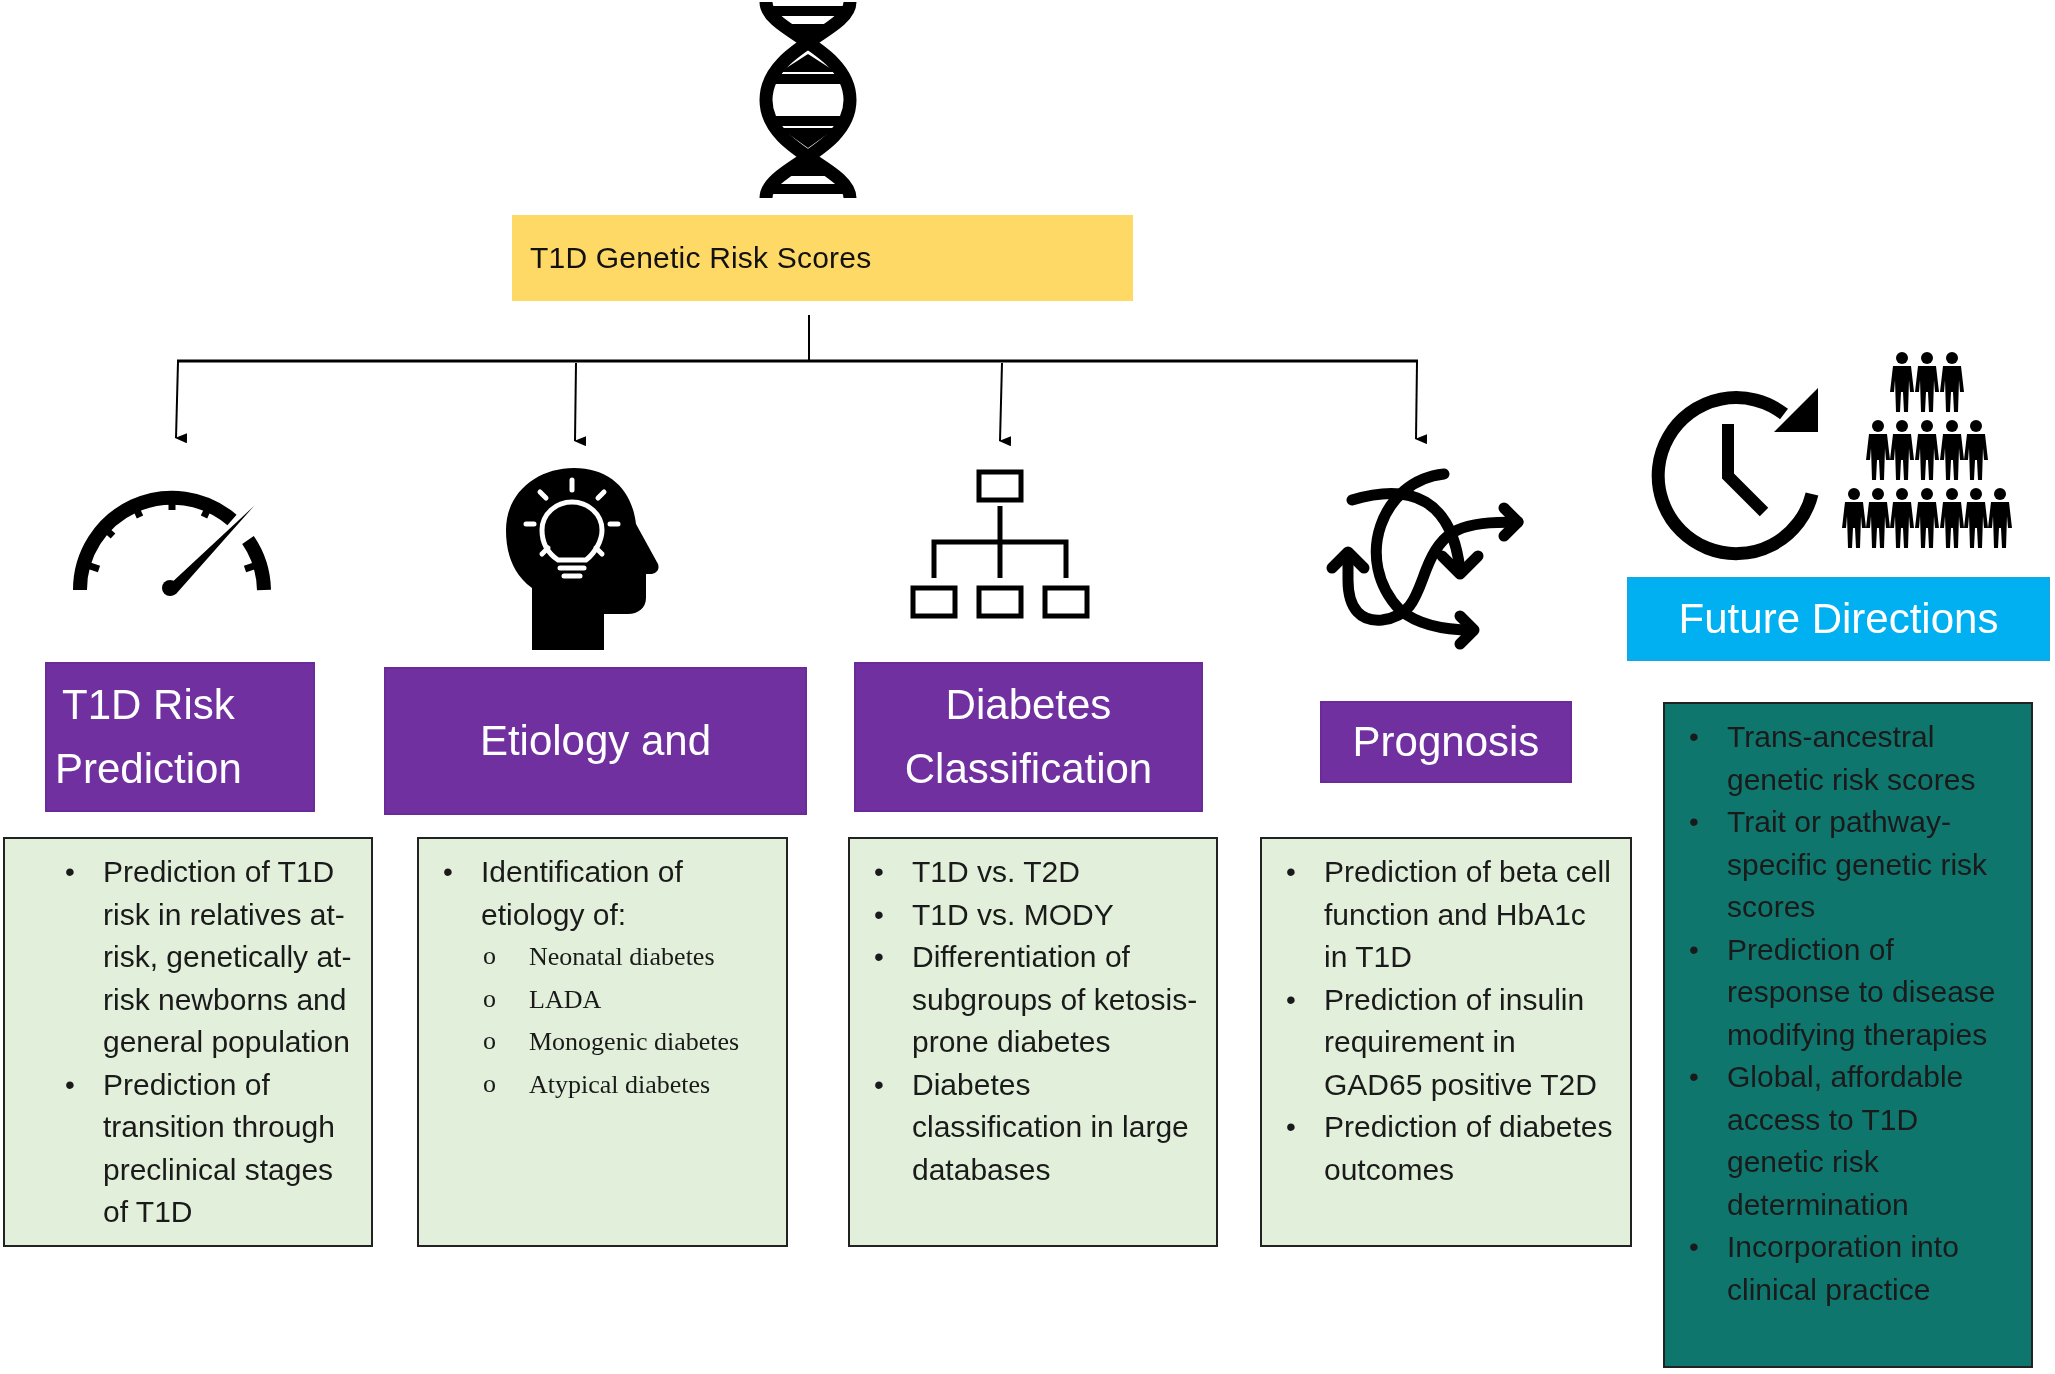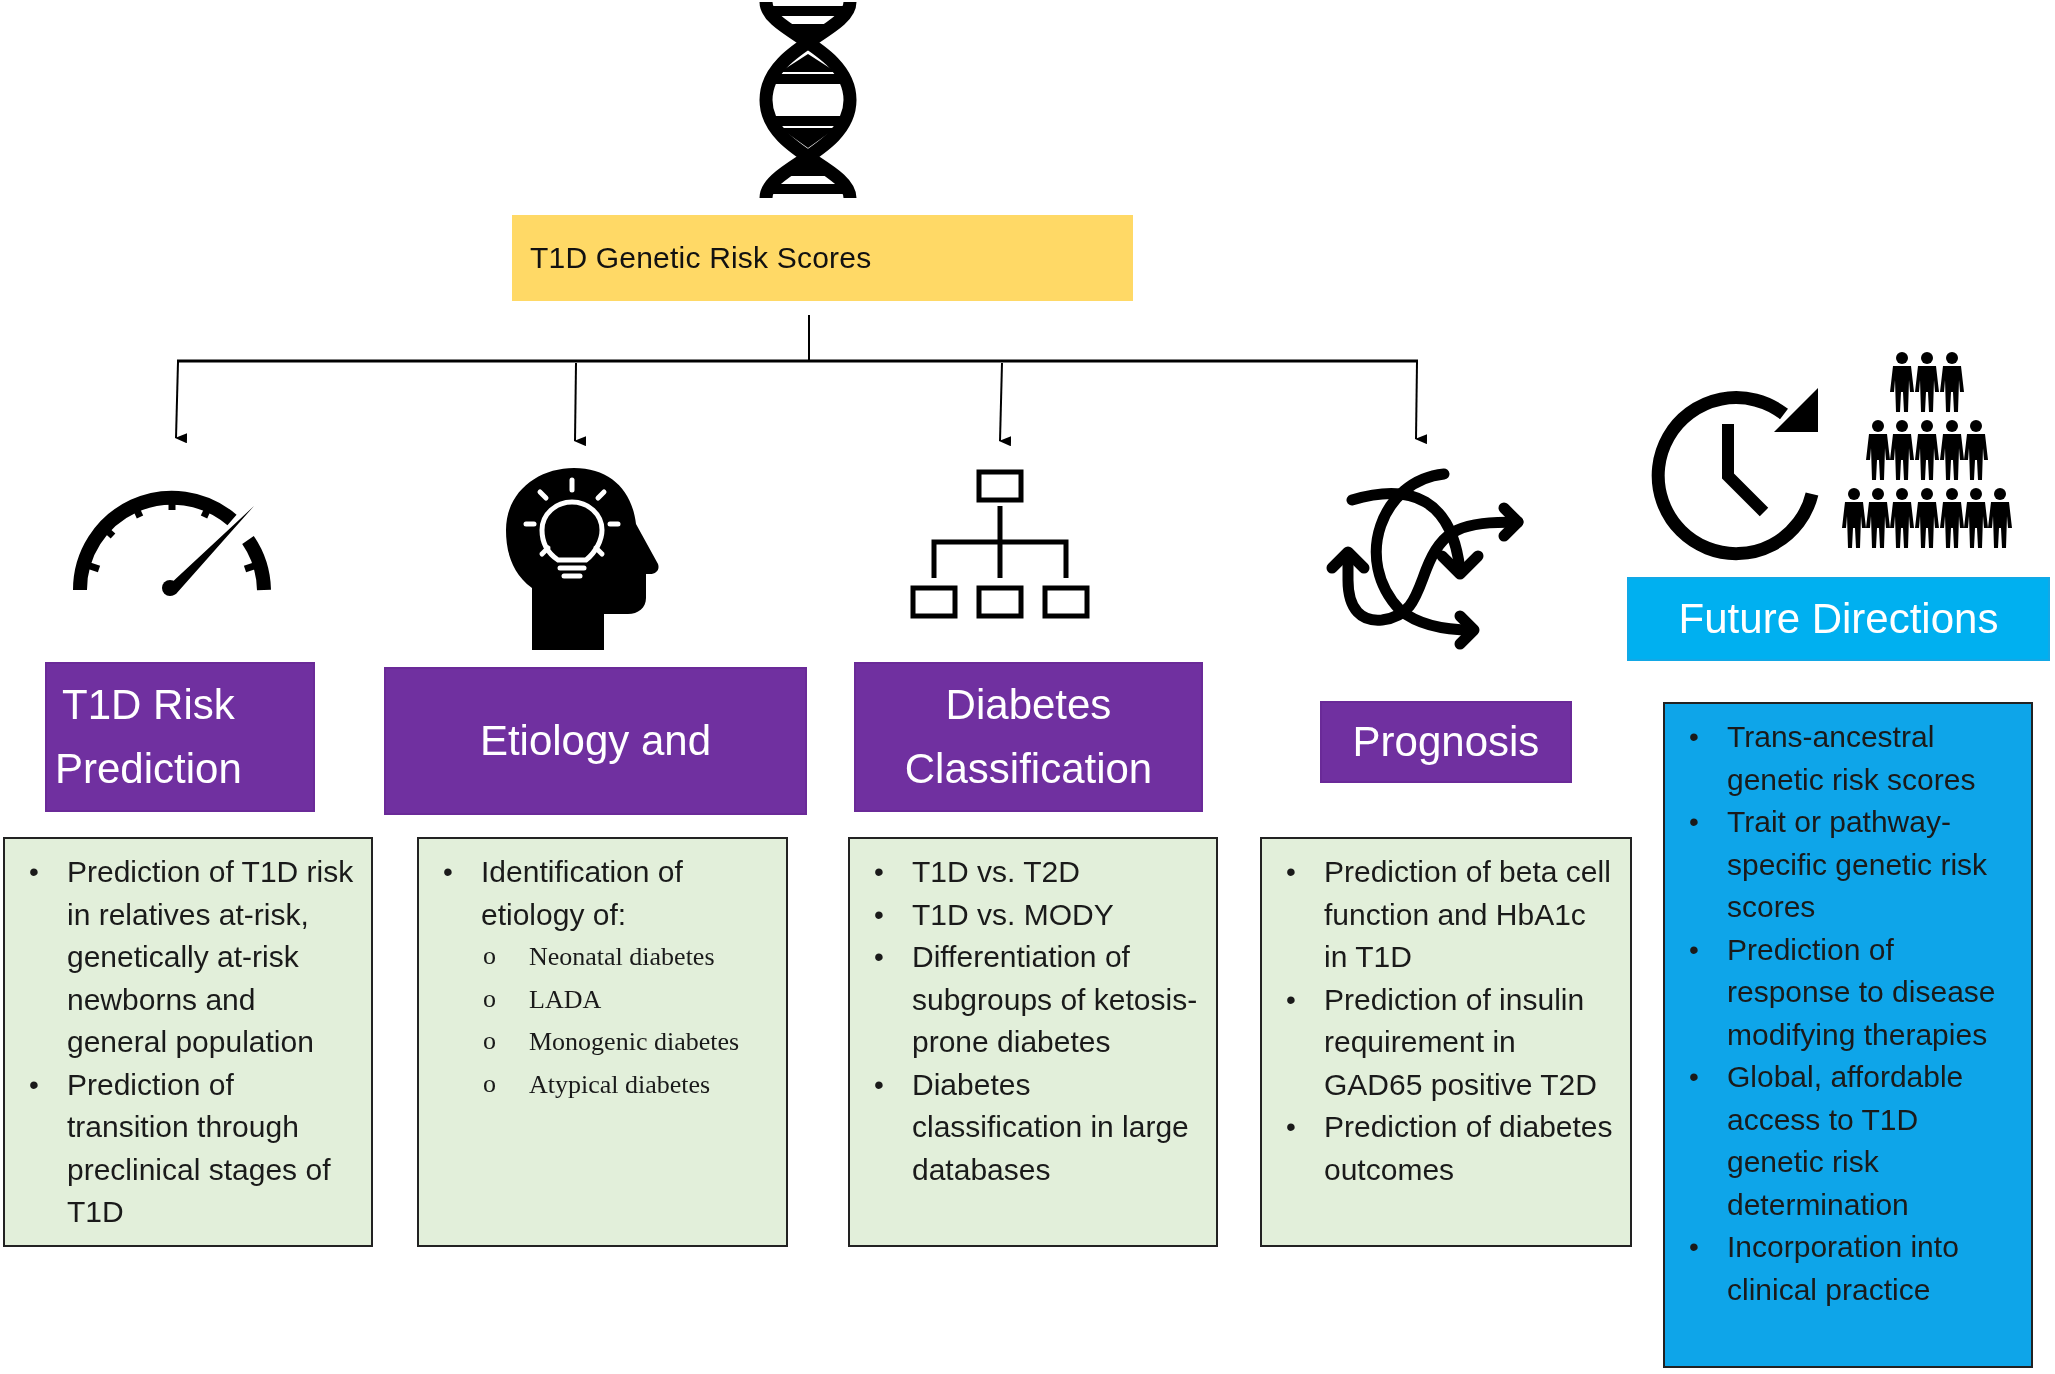--- a/index.html
+++ b/index.html
@@ -14,21 +14,21 @@
   .title-box span { font-size:30px; color:#111; letter-spacing:0.2px; }
 
   .cat-box { position:absolute; background:#7030a0; border:2px solid #6a2a98; box-sizing:border-box;
              color:#fff; display:flex; align-items:center; justify-content:center; text-align:center;
              font-size:42px; line-height:64px; }
   .cat-box.left-align { justify-content:flex-start; text-align:center; padding-left:8px; }
   .cat-box.future { background:#00b0f0; border-color:#12a8e6; }
 
   .content-box { position:absolute; background:#e2efda; border:2px solid #222; box-sizing:border-box;
                  padding:12px 14px 0 0; }
-  .content-box.blue { background:#0ea5e9; }
+  .content-box.blue { background:#0f766e; }
   ul.items { list-style:none; margin:0; padding:0; }
   ul.items > li { position:relative; padding-left:62px; font-size:30px; line-height:42.5px; color:#1a1a1a; }
   ul.items > li::before { content:"•"; position:absolute; left:24px; top:0; font-size:28px; }
   ul.sub { list-style:none; margin:0; padding:0; }
   ul.sub > li { position:relative; padding-left:48px; font-size:26px; line-height:42.5px; margin-left:0;font-family:Liberation Serif, serif; }
   ul.sub > li::before { content:"o"; position:absolute; left:2px; top:-1px; font-size:26px; }
 </style>
 </head>
 <body>
 
@@ -152,21 +152,21 @@
       <use href="#person" x="164" y="136"></use>
   </g>
 </svg>
 
 <div class="cat-box left-align" style="left:45px;top:662px;width:270px;height:150px;">
   <div>
     <div>T1D Risk</div>
     <div>Prediction</div>
   </div>
 </div>
-<div class="content-box" style="left:3px;top:837px;width:370px;height:410px;">
+<div class="content-box" style="left:3px;top:837px;width:370px;height:410px;padding-left:36px;">
   <ul class="items">
     <li>Prediction of T1D risk in relatives at-risk, genetically at-risk newborns and general population</li>
     <li>Prediction of transition through preclinical stages of T1D</li>
   </ul>
 </div>
 
 <div class="cat-box" style="left:384px;top:667px;width:423px;height:148px;">
   <div>
     <div>Etiology and</div>
   </div>

